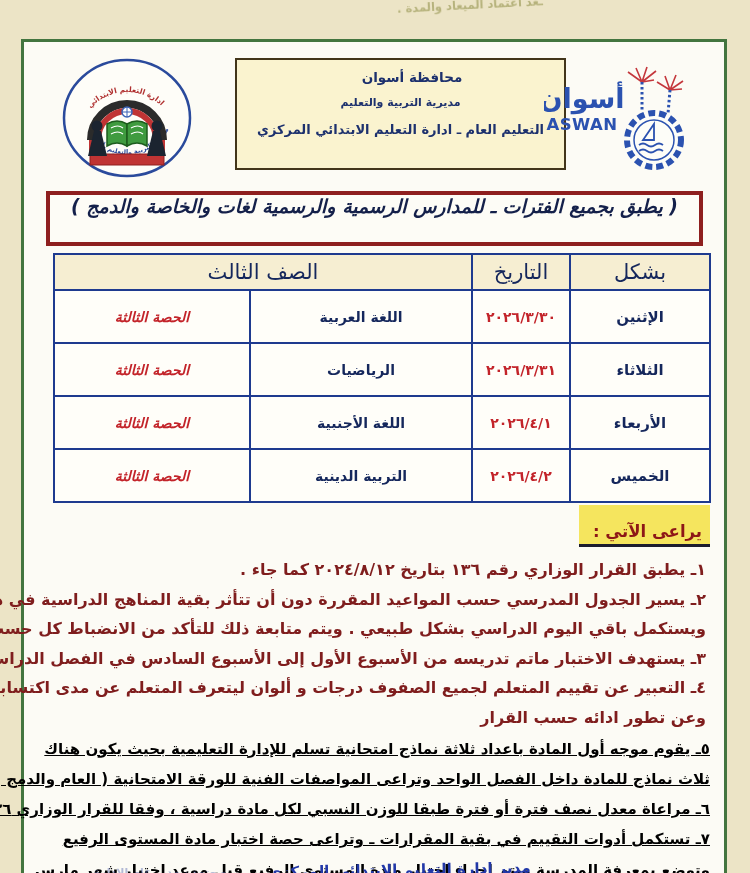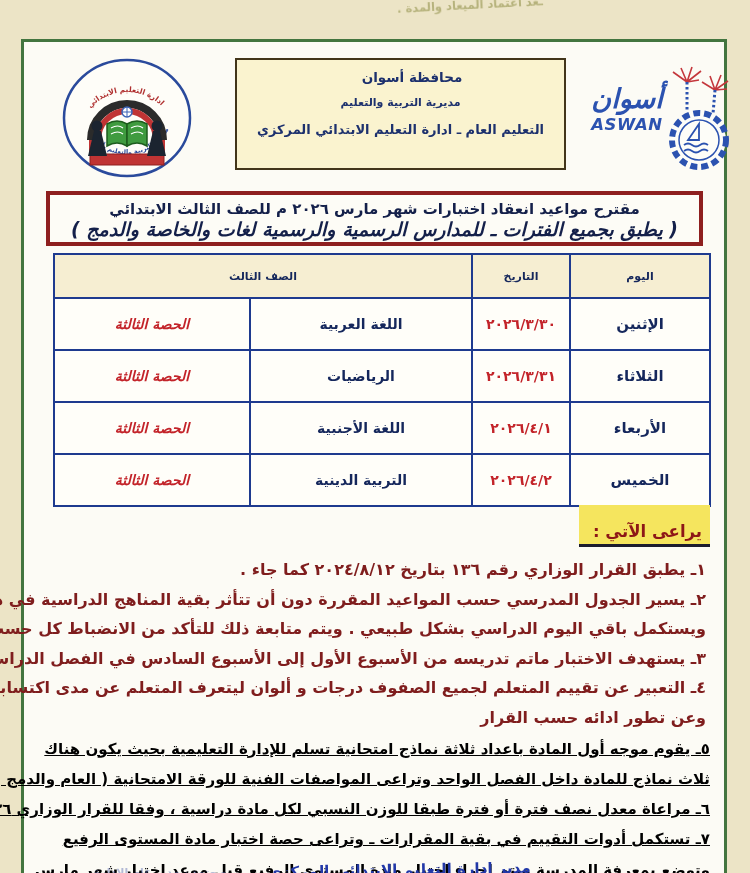--- a/index.html
+++ b/index.html
@@ -23,38 +23,38 @@
   
   .emblem-left { position:absolute; left:36px; top:14px; width:134px; height:124px; }
   .header-box {
     position:absolute; left:211px; top:16px; width:331px; height:112px;
     background:#faf3cf; border:2.5px solid #42351a;
     text-align:center; direction:rtl; color:#1d316e;
   }
   .header-box .l1 { font-size:13.5px; font-weight:bold; margin-top:9px;padding-left:23px; }
   .header-box .l2 { font-size:11px; font-weight:bold; margin-top:11px; }
   .header-box .l3 { font-size:13px;   font-weight:bold; margin-top:13px; }
-  .logo-right { position:absolute; left:565px; top:18px; width:152px; height:120px;font-style:italic; }
+  .logo-right { position:absolute; left:520px; top:18px; width:152px; height:120px; }
   
   .title-box {
     position:absolute; left:22px; top:149px; width:657px; height:55px;
     border:4px solid #8e1f1f; background:#fdfcf6;
     text-align:center; direction:rtl; color:#14204a;
   }
   .title-box .t1 { font-size:15px;   font-weight:bold; margin-top:5px; }
   .title-box .t2 { font-size:19px; font-weight:bold; margin-top:0;font-style:italic; }
   
   table.exams {
     position:absolute; left:29px; top:211px; width:656px; height:250px;
     border-collapse:collapse; direction:rtl; table-layout:fixed;
   }
   table.exams th, table.exams td {
     border:2.5px solid #1e3a8f; text-align:center; vertical-align:middle;
   }
-  table.exams thead th { background:#f6eed2; color:#15275c; font-size:11px; font-weight:bold; height:44px; }
+  table.exams thead th { background:#f6eed2; color:#15275c; font-size:21px; font-weight:normal; height:36px; }
   table.exams td { background:#fffef9; height:52px; }
   td.day     { color:#15275c; font-weight:bold; font-size:15px; }
   td.date    { color:#c3242a; font-weight:bold; font-size:14px; }
   td.subject { color:#15275c; font-weight:bold; font-size:14px; }
   td.period  { color:#c3242a; font-weight:bold; font-size:14px;font-style:italic; }
   
   .notes {
     position:absolute; top:463px; right:14px; left:8px;
     direction:rtl; text-align:right;
   }
@@ -145,34 +145,33 @@
 
       <path d="M 110,64 L 110,80 L 99,80 Z" fill="none" stroke="#2b52b0" stroke-width="1.8"></path>
       <path d="M 95,85 q 4,-3 8,0 q 4,3 8,0 q 4,-3 8,0 M 95,91 q 4,-3 8,0 q 4,3 8,0 q 4,-3 8,0" fill="none" stroke="#2b52b0" stroke-width="1.8"></path>
 
       <text x="38" y="48" text-anchor="middle" font-size="27" font-weight="bold" fill="#2b52b0">أسوان</text>
       <text x="38" y="70" text-anchor="middle" font-size="16.5" font-weight="bold" letter-spacing="0.5" fill="#2b52b0">ASWAN</text>
     </svg>
   </div>
 
   <div class="title-box">
-    <div class="t1">مقترح مواعيد انعقاد اختبارات شهر  مارس ٢٠٢٦ م للصف الثالث الابتدائي</div>
     <div class="t2">( يطبق بجميع الفترات ـ للمدارس الرسمية والرسمية لغات والخاصة والدمج )</div>
   </div>
 
   <table class="exams" dir="rtl">
     <colgroup>
         <col style="width:140px">
         <col style="width:98px">
         <col style="width:222px">
         <col style="width:196px">
       </colgroup>
     <thead>
       <tr>
-        <th>اليوم</th>
+        <th>بشكل</th>
         <th>التاريخ</th>
         <th colspan="2">الصف الثالث</th>
       </tr>
     </thead>
     <tbody>
       <tr>
         <td class="day">الإثنين</td>
         <td class="date">٢٠٢٦/٣/٣٠</td>
         <td class="subject">اللغة العربية</td>
         <td class="period">الحصة الثالثة</td>

